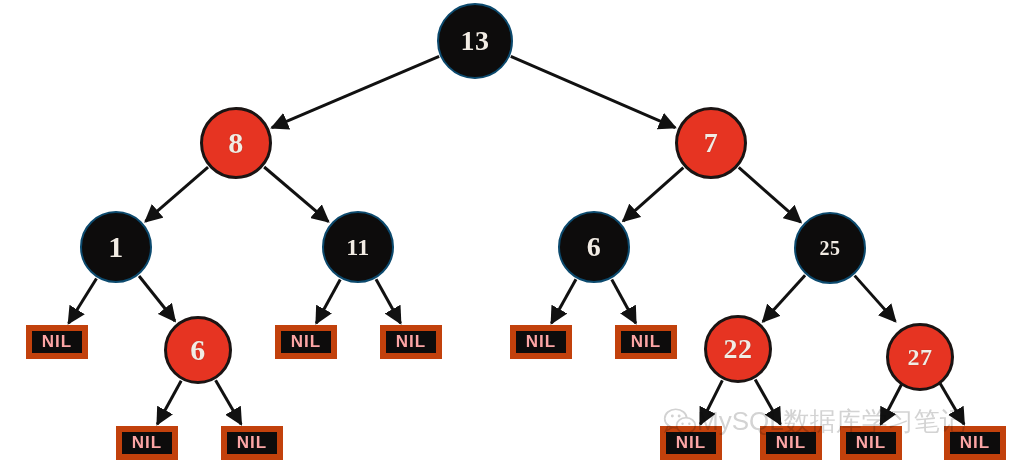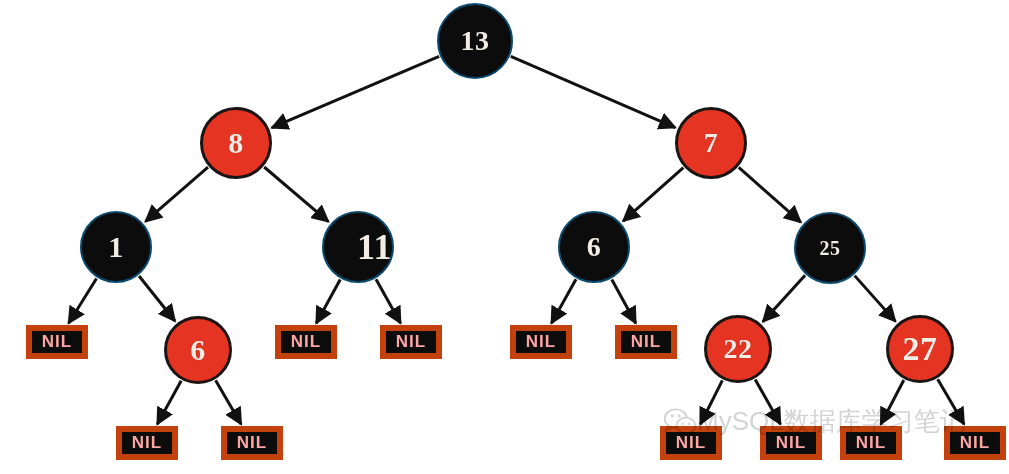--- a/index.html
+++ b/index.html
@@ -124,36 +124,36 @@
       </div>
       <div class="node red" style="left: 200px; top: 107px; width: 72px; height: 72px; font-size: 30px;">
         <span>8</span>
       </div>
       <div class="node red" style="left: 675px; top: 107px; width: 72px; height: 72px; font-size: 28px;">
         <span>7</span>
       </div>
       <div class="node black" style="left: 80px; top: 211px; width: 72px; height: 72px; font-size: 30px;">
         <span>1</span>
       </div>
-      <div class="node black" style="left: 322px; top: 211px; width: 72px; height: 72px; font-size: 36px; justify-content: flex-end;">
+      <div class="node black" style="left: 322px; top: 211px; width: 72px; height: 72px; font-size: 24px;">
         <span>11</span>
       </div>
       <div class="node black" style="left: 558px; top: 211px; width: 72px; height: 72px; font-size: 28px;">
         <span>6</span>
       </div>
       <div class="node black" style="left: 794px; top: 212px; width: 72px; height: 72px; font-size: 20px;">
         <span>25</span>
       </div>
       <div class="node red" style="left: 164px; top: 316px; width: 68px; height: 68px; font-size: 30px;">
         <span>6</span>
       </div>
       <div class="node red" style="left: 704px; top: 315px; width: 68px; height: 68px; font-size: 28px;">
         <span>22</span>
       </div>
-      <div class="node red" style="left: 886px; top: 315px; width: 68px; height: 68px; font-size: 34px;">
+      <div class="node red" style="left: 886px; top: 323px; width: 68px; height: 68px; font-size: 24px;">
         <span>27</span>
       </div>
     </div>
   <div id="nil-layer">
       <div class="nil" style="left: 26px; top: 325px; width: 62px; height: 34px;">
         <span>NIL</span>
       </div>
       <div class="nil" style="left: 275px; top: 325px; width: 62px; height: 34px;">
         <span>NIL</span>
       </div>

